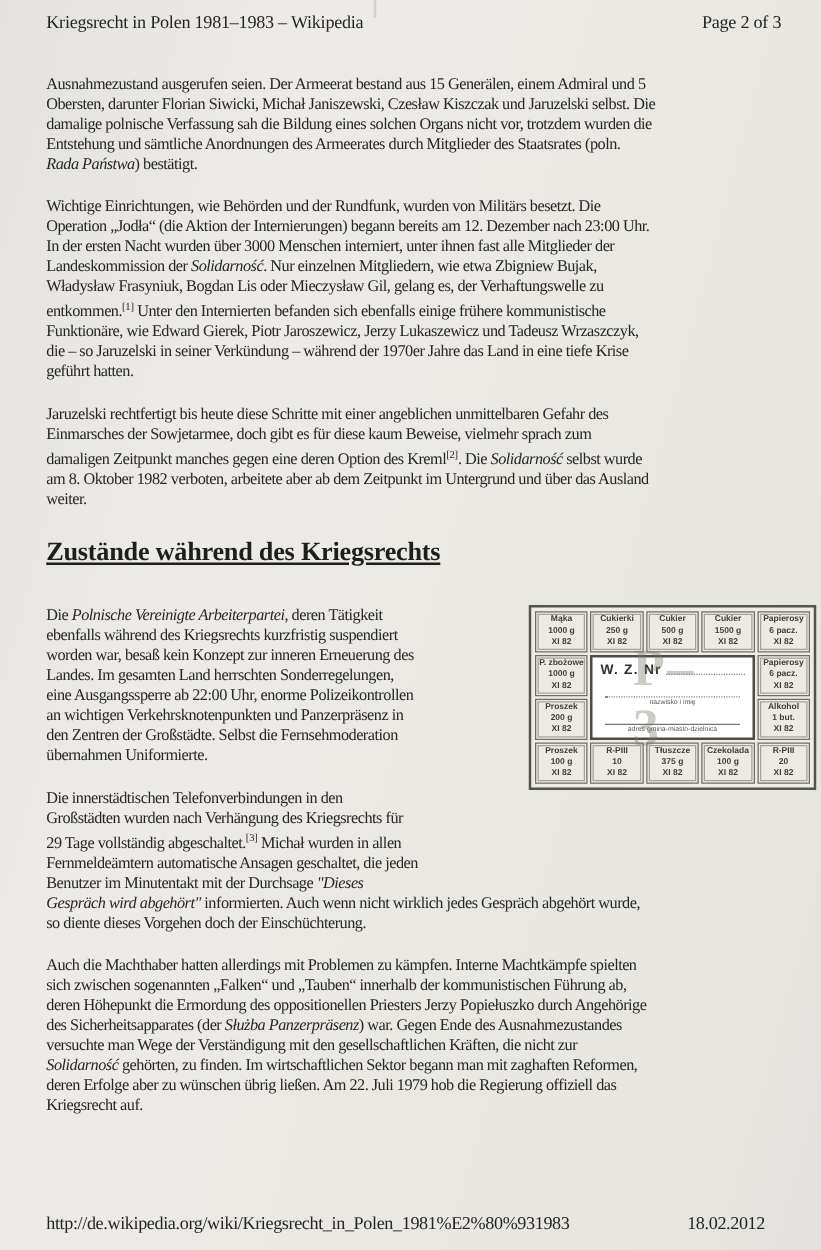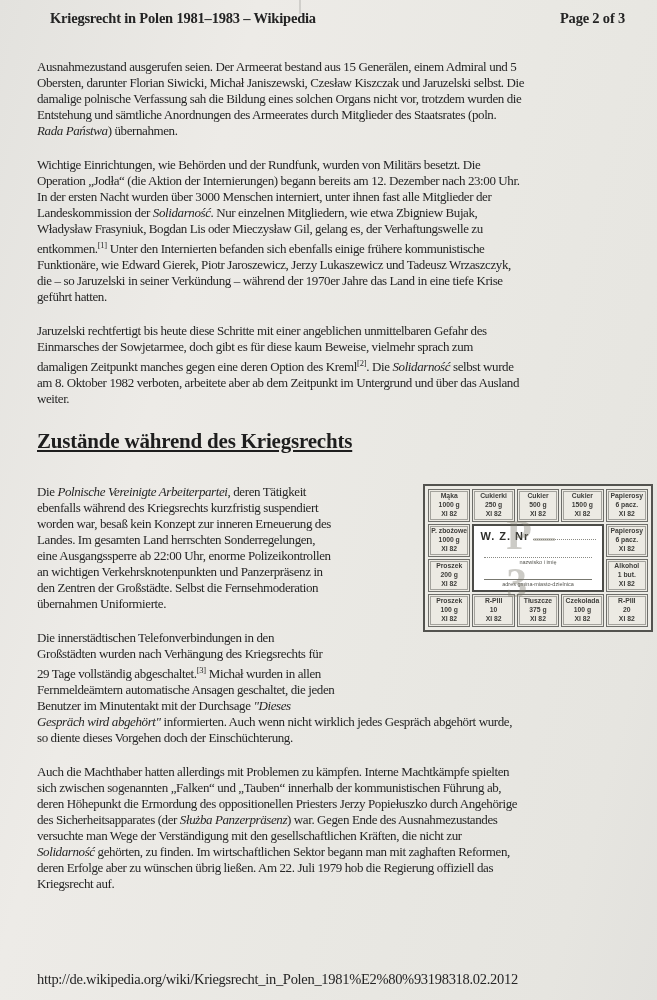--- a/index.html
+++ b/index.html
@@ -5,21 +5,21 @@
   html,body{margin:0;padding:0;}
   body{
     width:657px;height:1000px;overflow:hidden;position:relative;
     background:linear-gradient(105deg,#e3e2de 0%,#edebe7 28%,#e9e8e3 60%,#e6e5e0 88%,#e2e1dd 100%);
     font-family:"Liberation Serif", serif;
     color:#2b2b2b;
   }
   .crease{position:absolute;left:299px;top:0;width:2px;height:14px;background:#c9c8c4;opacity:.8;}
   .hdr{
     display:flex;justify-content:space-between;align-items:flex-end;
-    padding:10px 32px 0 50px;font-size:14.5px;letter-spacing:-0.2px;color:#242424;font-weight:bold;
+    padding:10px 32px 0 37px;font-size:14.5px;letter-spacing:-0.2px;color:#242424;
   }
   .content{width:616px;margin:32px 0 0 37px;}
   .para{
     white-space:pre-wrap;font-size:13px;line-height:16px;letter-spacing:-0.4px;
     margin:0 0 18px 0;color:#262626;
   }
   .para .i{font-style:italic;}
   .para .sup{font-size:8.5px;vertical-align:5px;letter-spacing:-0.2px;}
   h1.sec{
     font-size:21px;font-weight:bold;letter-spacing:-0.2px;color:#1e1e1e;
@@ -72,40 +72,40 @@
     margin-top:auto;border-top:1px dotted #8a8a84;font-size:5.5px;color:#55554f;
     text-align:center;padding-top:1px;margin-left:4px;margin-right:4px;
   }
   .fieldline.solid{border-top:1px solid #77776f;margin-top:auto;}
   .caption{
     margin-top:8px;font-size:13px;line-height:20px;letter-spacing:-0.2px;color:#2a2a2a;width:225px;
   }
   
   .ftr{
     position:absolute;left:37px;right:45px;bottom:12px;
-    display:flex;justify-content:flex-start;align-items:baseline;
+    display:flex;justify-content:space-between;align-items:baseline;
     font-size:14.5px;letter-spacing:-0.3px;color:#242424;
   }
 </style>
 </head>
 <body>
 
 <div class="crease"></div>
 
 <div class="hdr">
   <span>Kriegsrecht in Polen 1981–1983 – Wikipedia</span>
   <span>Page 2 of 3</span>
 </div>
 
 <div class="content">
   <p class="para"><span>Ausnahmezustand ausgerufen seien. Der Armeerat bestand aus 15 Generälen, einem Admiral und 5
 Obersten, darunter Florian Siwicki, Michał Janiszewski, Czesław Kiszczak und Jaruzelski selbst. Die
 damalige polnische Verfassung sah die Bildung eines solchen Organs nicht vor, trotzdem wurden die
 Entstehung und sämtliche Anordnungen des Armeerates durch Mitglieder des Staatsrates (poln.
-</span><span class="i">Rada Państwa</span><span>) übernahmen.</span></p>
+</span><span class="i">Rada Państwa</span><span>) bestätigt.</span></p>
   <p class="para"><span>Wichtige Einrichtungen, wie Behörden und der Rundfunk, wurden von Militärs besetzt. Die
 Operation „Jodła“ (die Aktion der Internierungen) begann bereits am 12. Dezember nach 23:00 Uhr.
 In der ersten Nacht wurden über 3000 Menschen interniert, unter ihnen fast alle Mitglieder der
 Landeskommission der </span><span class="i">Solidarność</span><span>. Nur einzelnen Mitgliedern, wie etwa Zbigniew Bujak,
 Władysław Frasyniuk, Bogdan Lis oder Mieczysław Gil, gelang es, der Verhaftungswelle zu
 entkommen.</span><span class="sup">[1]</span><span> Unter den Internierten befanden sich ebenfalls einige frühere kommunistische
 Funktionäre, wie Edward Gierek, Piotr Jaroszewicz, Jerzy Lukaszewicz und Tadeusz Wrzaszczyk,
 die – so Jaruzelski in seiner Verkündung – während der 1970er Jahre das Land in eine tiefe Krise
 geführt hatten.</span></p>
   <p class="para"><span>Jaruzelski rechtfertigt bis heute diese Schritte mit einer angeblichen unmittelbaren Gefahr des

